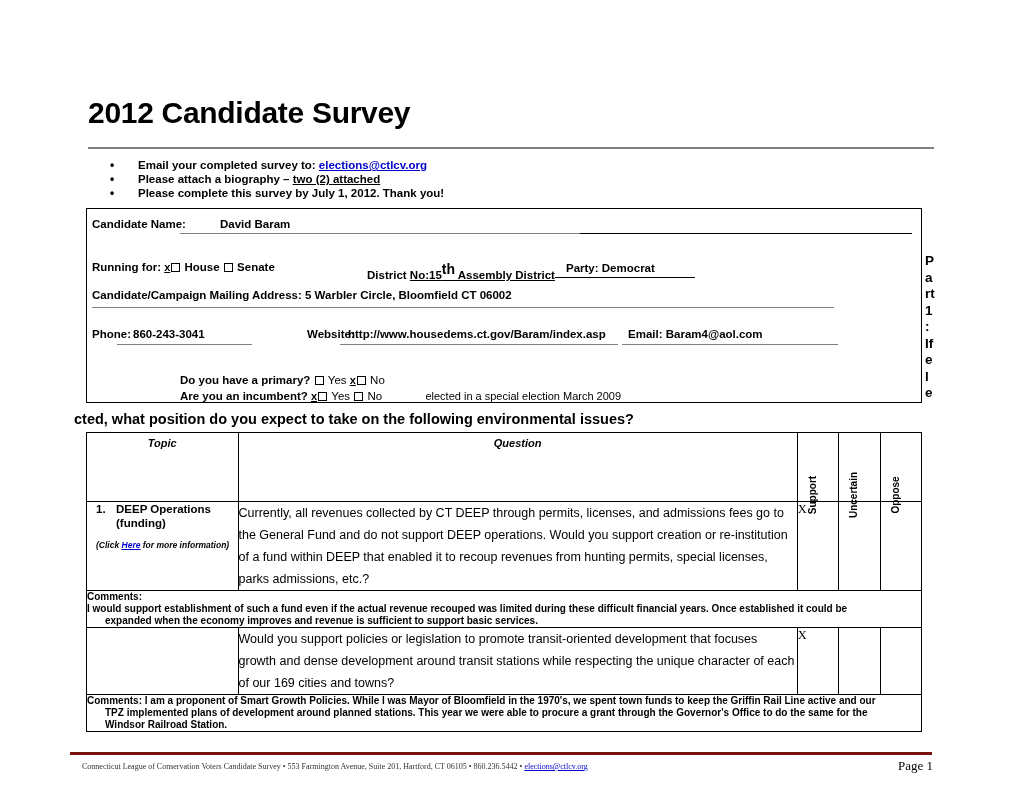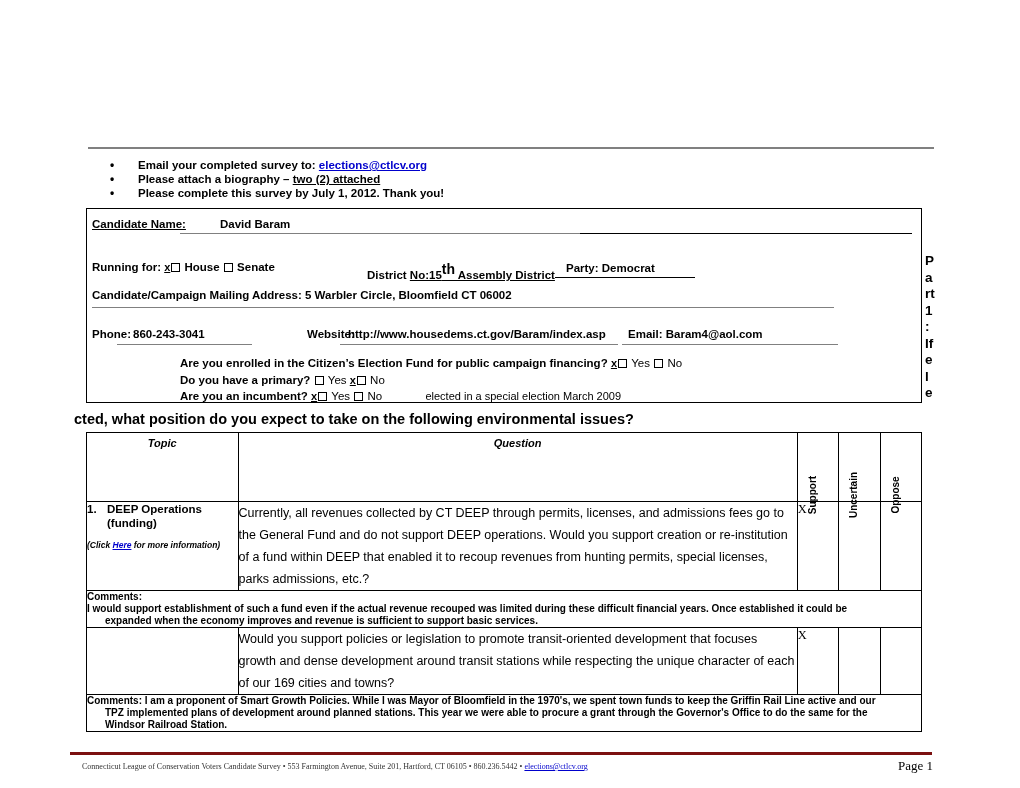--- a/index.html
+++ b/index.html
@@ -256,40 +256,41 @@
     font-size: 13px;
     color: #000;
     white-space: nowrap;
   }
 </style>
 </head>
 <body>
 
 <div class="page">
 
+  <div class="doc-title">2012 Candidate Survey</div>
   <div class="title-rule"></div>
 
   <div class="bullets">
     <div class="bullet-row">
       <span class="bullet-dot">•</span>
       <span><span>Email your completed survey to: </span><a class="link" href="#">elections@ctlcv.org</a></span>
     </div>
     <div class="bullet-row">
       <span class="bullet-dot">•</span>
       <span><span>Please attach a biography – </span><span class="u">two (2) attached</span></span>
     </div>
     <div class="bullet-row">
       <span class="bullet-dot">•</span>
       <span>Please complete this survey by July 1, 2012.  Thank you!</span>
     </div>
   </div>
 
   <div class="info-box"></div>
 
-  <div class="fld" style="left:92px; top:218px;text-decoration:underline;">Candidate Name:</div>
+  <div class="fld" style="left:92px; top:218px;">Candidate Name:</div>
   <div class="fld" style="left:220px; top:218px;">David Baram</div>
   <div class="ul-line" style="left:180px; top:233px; width:400px;"></div>
   <div class="ul-line dark" style="left:580px; top:233px; width:332px;"></div>
 
   <div class="fld" style="left:92px; top:261px;">
     <span>Running for:</span>
     <span class="xmark">x</span><span class="cbox"></span>
     <span>House</span>
     <span class="cbox"></span>
     <span>Senate</span>
@@ -315,27 +316,20 @@
   <div class="fld" style="left:307px; top:328px;">Website:</div>
   <div class="fld" style="left:348px; top:328px;">http://www.housedems.ct.gov/Baram/index.asp</div>
   <div class="ul-line" style="left:340px; top:344px; width:278px;"></div>
 
   <div class="fld" style="left:628px; top:328px;">
     <span>Email:</span>
     <span>Baram4@aol.com</span>
   </div>
   <div class="ul-line" style="left:622px; top:344px; width:216px;"></div>
 
-  <div class="q-line" style="left:180px; top:357px;">
-    <span>Are you enrolled in the Citizen’s Election Fund for public campaign financing?</span>
-    <span class="xmark">x</span><span class="cbox"></span>
-    <span class="opt">Yes</span>
-    <span class="cbox"></span>
-    <span class="opt">No</span>
-  </div>
 
   <div class="q-line" style="left:180px; top:374px;">
     <span>Do you have a primary?</span>
     <span class="xmark"></span><span class="cbox"></span>
     <span class="opt">Yes</span>
     <span class="xmark">x</span><span class="cbox"></span>
     <span class="opt">No</span>
   </div>
 
   <div class="q-line" style="left:180px; top:390px;">
@@ -382,21 +376,21 @@
         </td>
         <td class="hdr-rot">
           <span>Uncertain</span>
         </td>
         <td class="hdr-rot">
           <span>Oppose</span>
         </td>
       </tr>
 
       <tr>
-        <td class="topic-cell" style="height:58px;">
+        <td class="topic-cell" style="height:58px;padding-left:9px;">
           <span class="topic-num">1.</span><span class="topic-name">DEEP Operations</span>
           <div style="padding-left:20px;">(funding)</div>
           <div class="topic-sub"><span>(Click </span><a class="link" href="#">Here</a><span> for more information)</span></div>
         </td>
         <td class="question-cell">Currently, all revenues collected by CT DEEP through permits, licenses, and admissions fees go to the General Fund and do not support DEEP operations.  Would you support creation or re-institution of a fund within DEEP that enabled it to recoup revenues from hunting permits, special licenses, parks admissions, etc.?</td>
         <td class="mark-cell">X</td>
         <td class="mark-cell"></td>
         <td class="mark-cell"></td>
       </tr>
 

